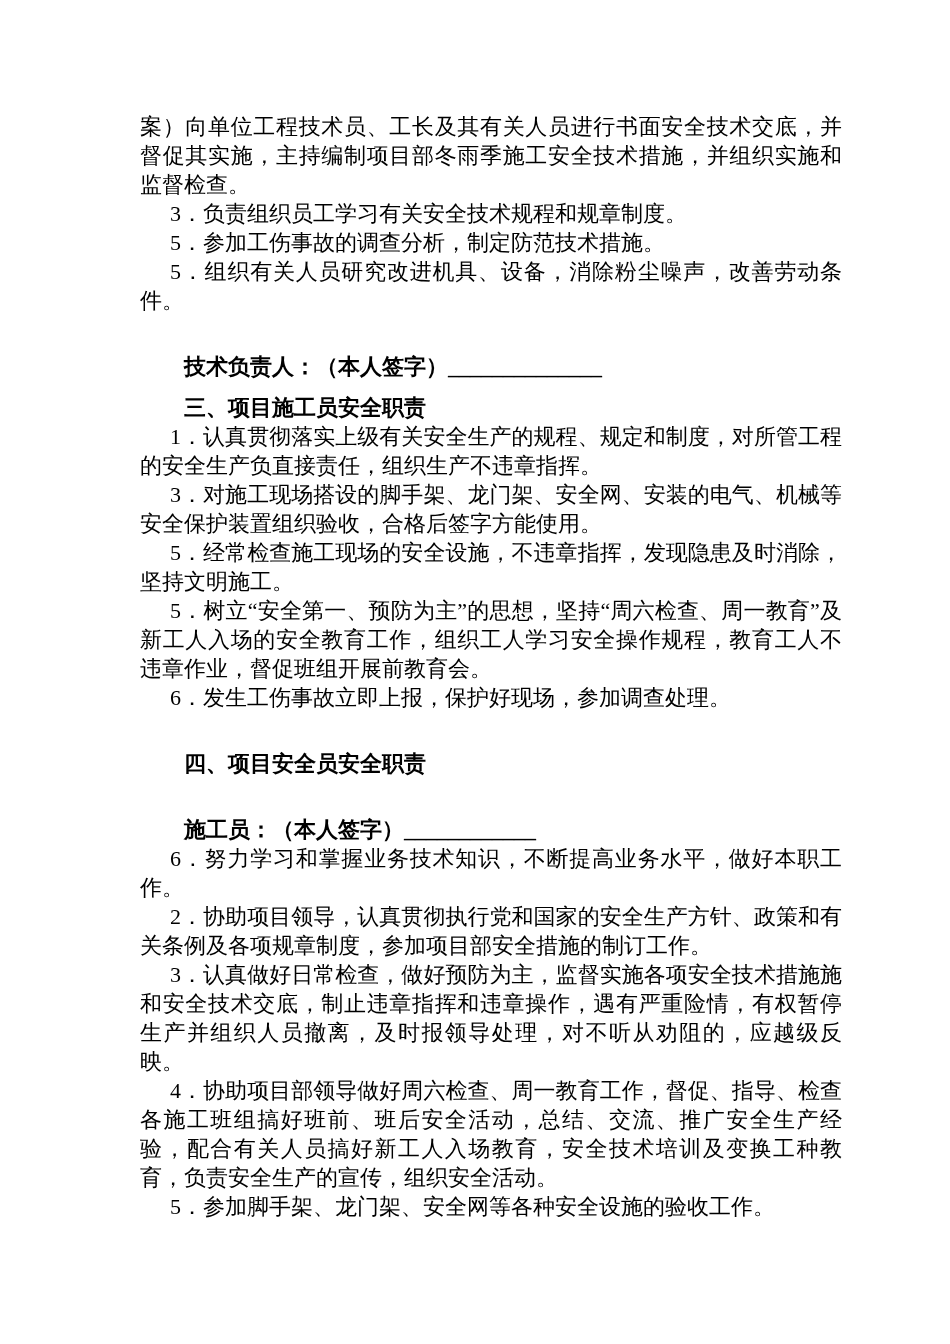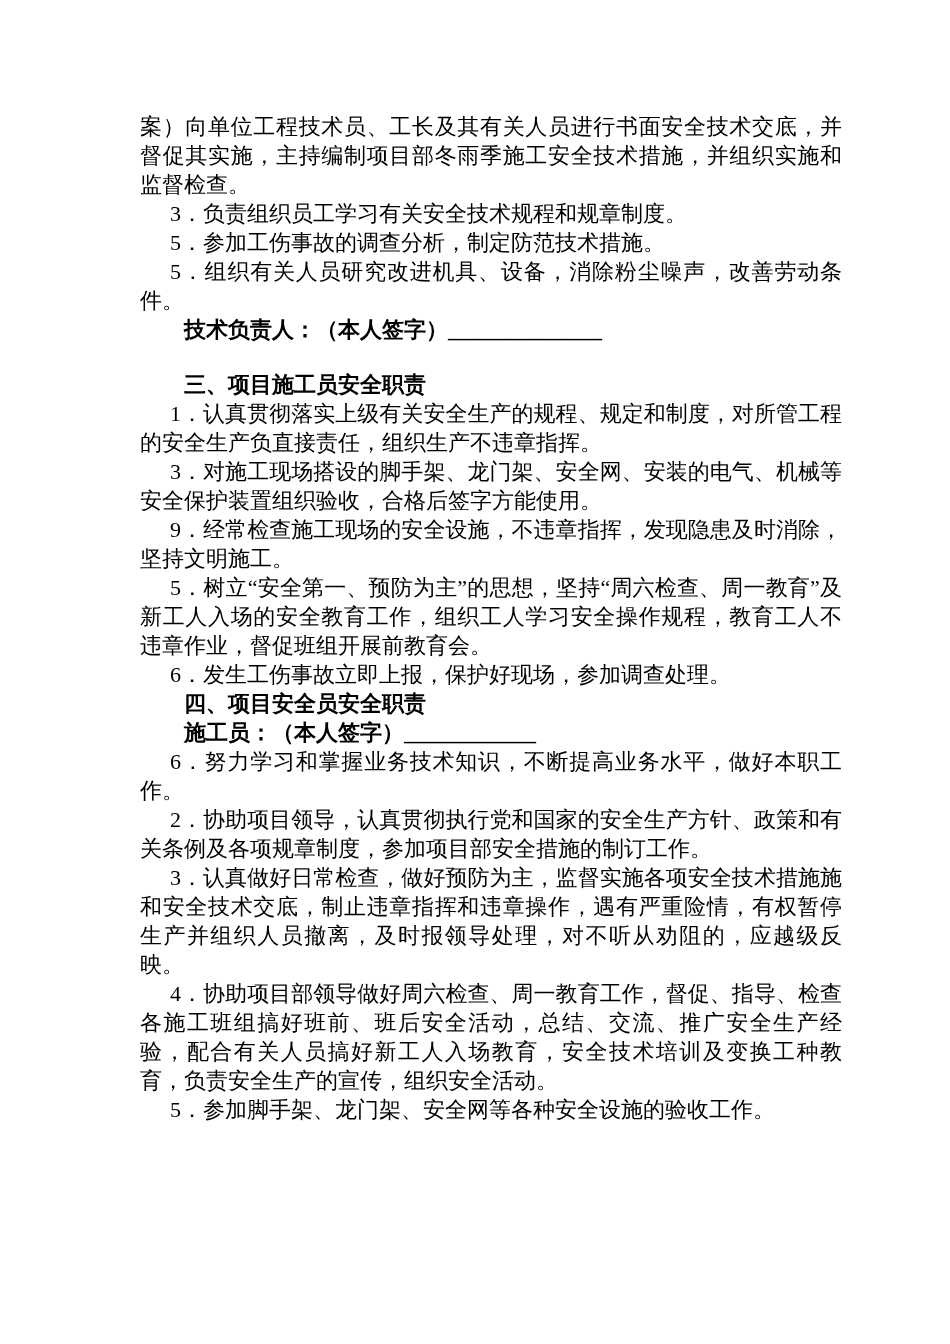--- a/index.html
+++ b/index.html
@@ -20,37 +20,37 @@
     color: #000000;
     overflow: hidden;
   }
   .para {
     margin: 0;
     text-align: justify;
     word-break: break-all;
   }
   .ind1 { text-indent: 30px; }   
   .ind2 { text-indent: 44px; }   
-  .bold { font-weight: bold; }
-  .gap-top { margin-top: 26px; } 
+  .bold { font-weight: bold; margin-top: 37px; }
+  .gap-top { margin-top: 12px; } 
 </style>
 </head>
 <body>
 
 <div class="page">
   <p class="para">案）向单位工程技术员、工长及其有关人员进行书面安全技术交底，并督促其实施，主持编制项目部冬雨季施工安全技术措施，并组织实施和监督检查。</p>
   <p class="para ind1">3．负责组织员工学习有关安全技术规程和规章制度。</p>
   <p class="para ind1">5．参加工伤事故的调查分析，制定防范技术措施。</p>
   <p class="para ind1">5．组织有关人员研究改进机具、设备，消除粉尘噪声，改善劳动条件。</p>
   <p class="para ind2 bold">技术负责人：（本人签字）______________</p>
 
   <p class="para ind2 bold gap-top">三、项目施工员安全职责</p>
   <p class="para ind1">1．认真贯彻落实上级有关安全生产的规程、规定和制度，对所管工程的安全生产负直接责任，组织生产不违章指挥。</p>
   <p class="para ind1">3．对施工现场搭设的脚手架、龙门架、安全网、安装的电气、机械等安全保护装置组织验收，合格后签字方能使用。</p>
-  <p class="para ind1">9．经常检查施工现场的安全设施，不违章指挥，发现隐患及时消除，坚持文明施工。</p>
+  <p class="para ind1">5．经常检查施工现场的安全设施，不违章指挥，发现隐患及时消除，坚持文明施工。</p>
   <p class="para ind1">5．树立“安全第一、预防为主”的思想，坚持“周六检查、周一教育”及新工人入场的安全教育工作，组织工人学习安全操作规程，教育工人不违章作业，督促班组开展前教育会。</p>
   <p class="para ind1">6．发生工伤事故立即上报，保护好现场，参加调查处理。</p>
   <p class="para ind2 bold">四、项目安全员安全职责</p>
 
   <p class="para ind2 bold">施工员：（本人签字）____________</p>
   <p class="para ind1">6．努力学习和掌握业务技术知识，不断提高业务水平，做好本职工作。</p>
   <p class="para ind1">2．协助项目领导，认真贯彻执行党和国家的安全生产方针、政策和有关条例及各项规章制度，参加项目部安全措施的制订工作。</p>
   <p class="para ind1">3．认真做好日常检查，做好预防为主，监督实施各项安全技术措施施和安全技术交底，制止违章指挥和违章操作，遇有严重险情，有权暂停生产并组织人员撤离，及时报领导处理，对不听从劝阻的，应越级反映。</p>
   <p class="para ind1">4．协助项目部领导做好周六检查、周一教育工作，督促、指导、检查各施工班组搞好班前、班后安全活动，总结、交流、推广安全生产经验，配合有关人员搞好新工人入场教育，安全技术培训及变换工种教育，负责安全生产的宣传，组织安全活动。</p>
   <p class="para ind1">5．参加脚手架、龙门架、安全网等各种安全设施的验收工作。</p>

